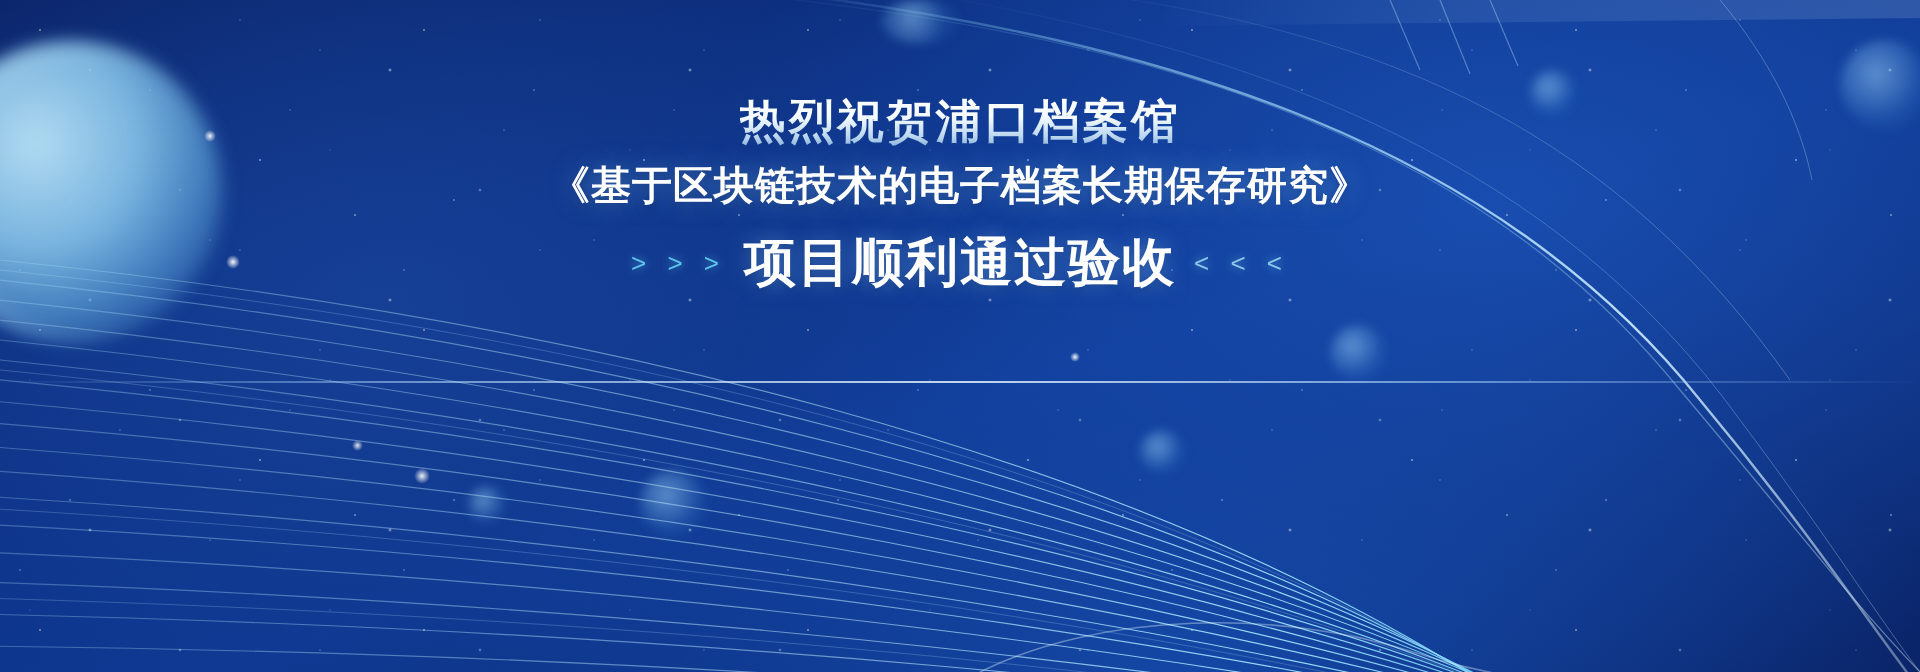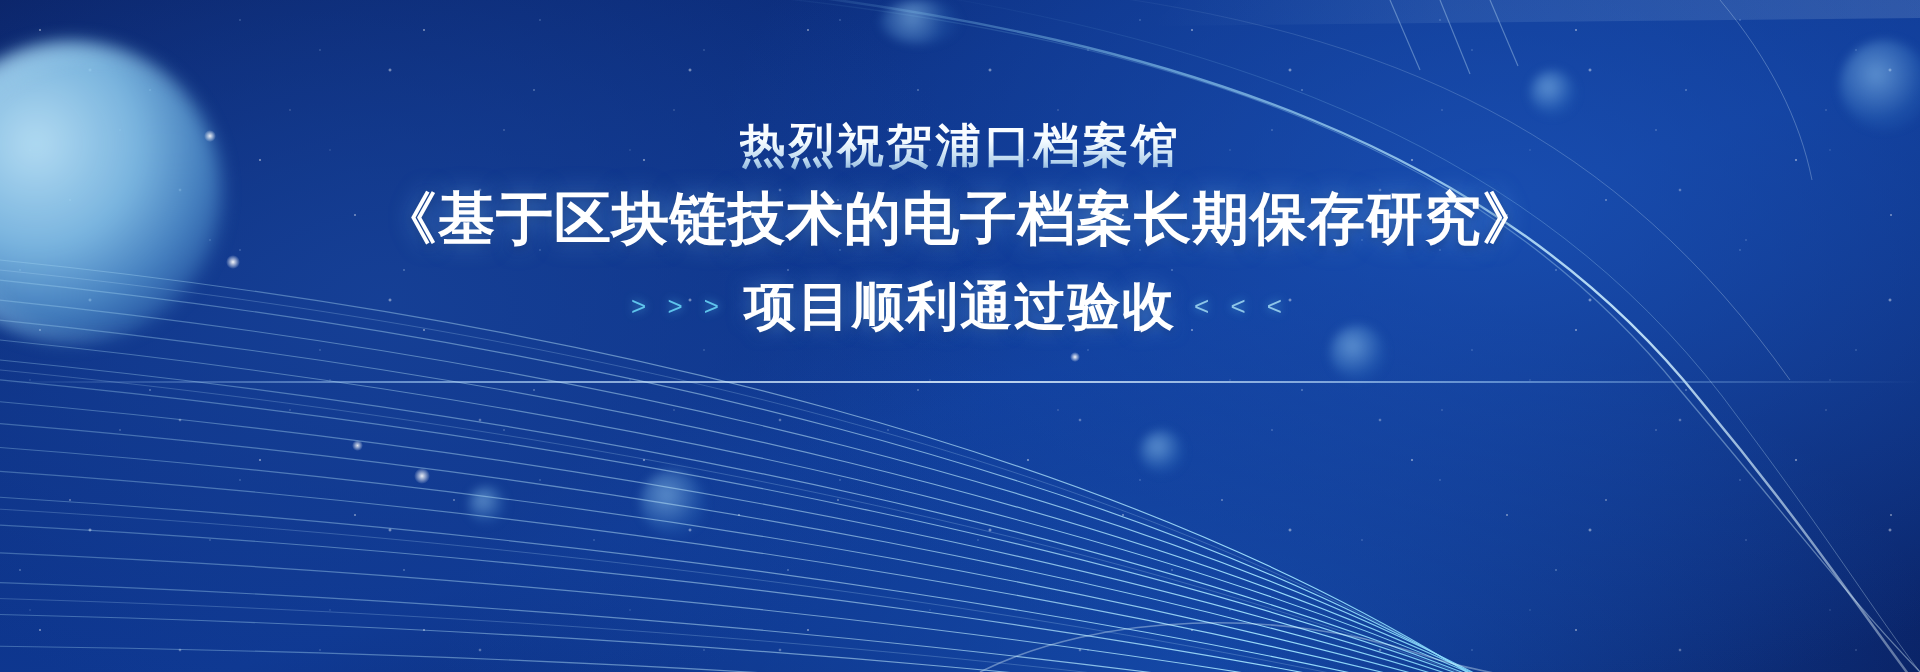--- a/index.html
+++ b/index.html
@@ -68,33 +68,33 @@
 
   
   .divider{
     position:absolute;left:0;top:381px;width:100%;height:2px;
     background:linear-gradient(to right, rgba(150,205,250,0) 0%, rgba(180,220,255,.55) 22%, rgba(225,242,255,.85) 50%, rgba(170,215,255,.5) 78%, rgba(150,205,250,0) 100%);
   }
 
   
   .textwrap{
     position:absolute;inset:0;display:flex;flex-direction:column;
-    align-items:center;justify-content:flex-start;padding-top:118px;
+    align-items:center;justify-content:flex-start;padding-top:94px;
     text-align:center;
   }
   .line1{
     font-size:46px;font-weight:700;letter-spacing:3px;line-height:1.2;
     background:linear-gradient(180deg,#ffffff 0%,#f4fbff 42%,#b9d6ef 78%,#7ea9d4 100%);
     -webkit-background-clip:text;background-clip:text;
     color:transparent;-webkit-text-fill-color:transparent;
     text-shadow:none;
   }
   .line2{
     margin-top:13px;
-    font-size:57px;font-weight:700;letter-spacing:1px;line-height:1.15;
+    font-size:40px;font-weight:700;letter-spacing:1px;line-height:1.15;
     color:#ffffff;
     text-shadow:0 0 22px rgba(120,190,255,.55),0 2px 10px rgba(6,28,80,.55);
   }
   .line3{
     margin-top:20px;display:flex;align-items:center;justify-content:center;gap:18px;
   }
   .line3 .chev{
     font-size:26px;font-weight:400;letter-spacing:7px;color:#5fc4ec;
     text-shadow:0 0 10px rgba(95,196,236,.7);
   }

